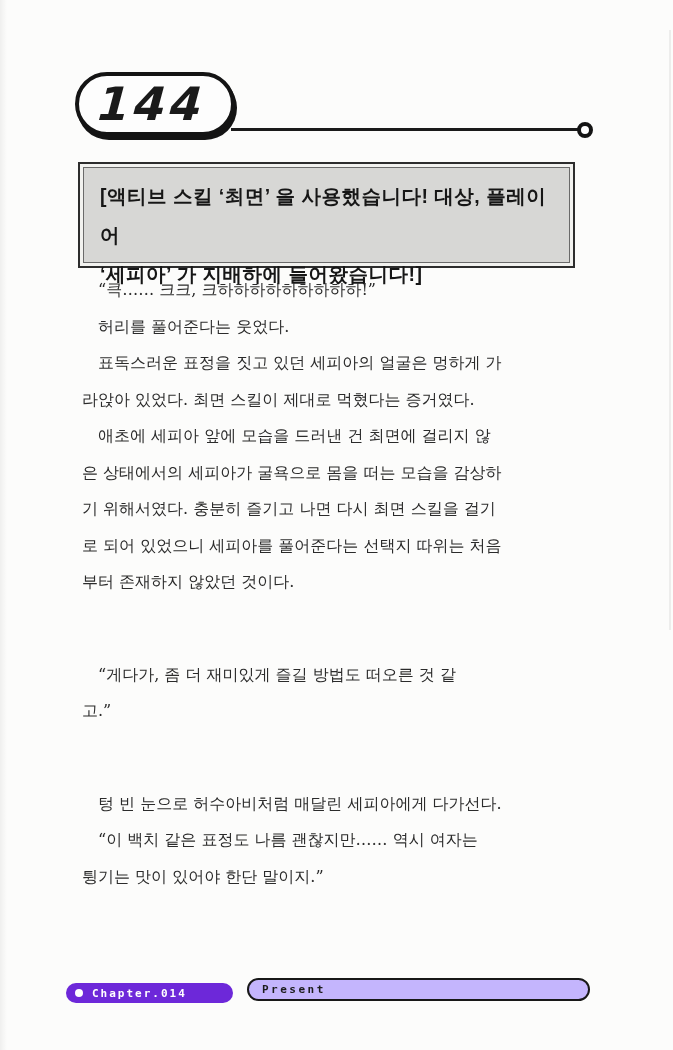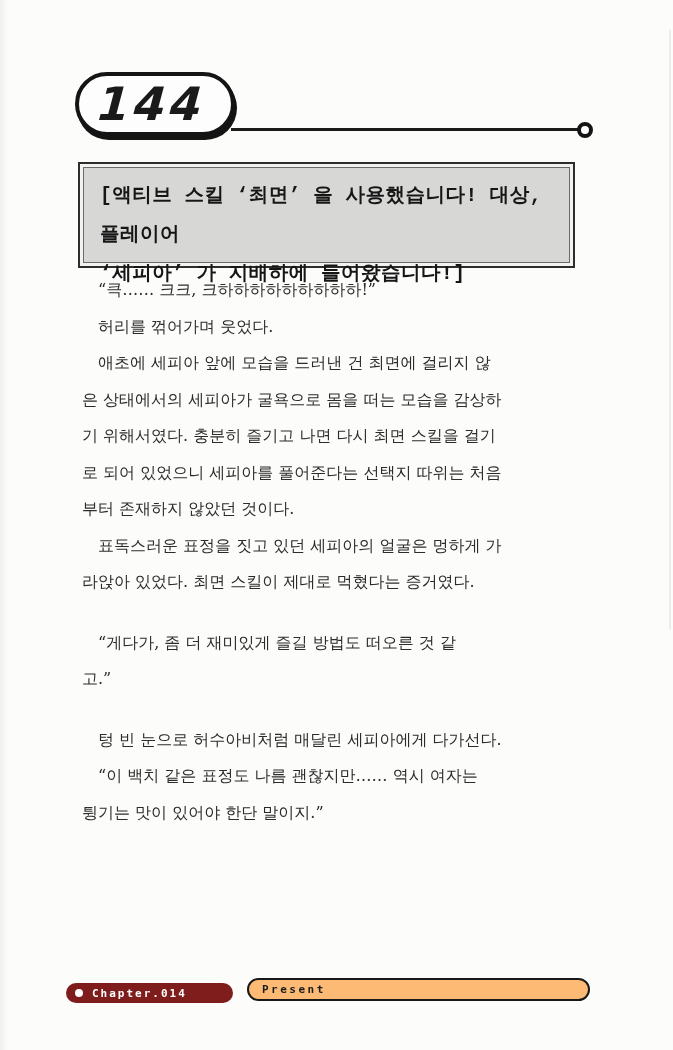--- a/index.html
+++ b/index.html
@@ -74,21 +74,21 @@
     padding: 3px;
   }
   .sysbox-inner {
     box-sizing: border-box;
     width: 100%; height: 100%;
     border: 1px solid #6a6a6a;
     background: #d7d7d5;
     padding: 9px 14px 0 16px;
   }
   .sysbox-text {
-    font-family: Liberation Mono, monospace;
+    font-family: Liberation Sans, sans-serif;
     font-weight: bold;
     font-size: 19.5px;
     line-height: 39px;
     color: #161616;
     white-space: pre-line;
     letter-spacing: 0.5px;
   }
 
   
   .body-text {
@@ -98,29 +98,29 @@
   }
   .body-text p {
     margin: 0;
     font-size: 16px;
     line-height: 36.5px;
     color: #2b2b2b;
     white-space: pre-line;
     text-indent: 1em;
     letter-spacing: 0px;
   }
-  .body-text p.gap { margin-top: 24px; }
+  .body-text p.gap { margin-top: 56px; }
 
   
   .footer-chapter-badge {
     position: absolute;
     left: 66px; top: 983px;
     width: 167px; height: 20px;
     box-sizing: border-box;
-    background: #7f1d1d;
+    background: #6d28d9;
     border-radius: 10px;
     display: flex; align-items: center;
     padding-left: 9px;
   }
   .chapter-bullet {
     width: 8px; height: 8px;
     background: #ffffff;
     border-radius: 50%;
     flex: 0 0 auto;
   }
@@ -131,21 +131,21 @@
     letter-spacing: 2px;
     color: #ffffff;
     margin-left: 9px;
     white-space: nowrap;
   }
   .footer-present-badge {
     position: absolute;
     left: 247px; top: 978px;
     width: 343px; height: 23px;
     box-sizing: border-box;
-    background: #fdba74;
+    background: #c4b5fd;
     border: 2px solid #181818;
     border-radius: 12px;
     display: flex; align-items: center;
     padding-left: 13px;
   }
   .present-label {
     font-family: "DejaVu Sans Mono", "Liberation Mono", monospace;
     font-weight: bold;
     font-size: 11px;
     letter-spacing: 2.5px;
@@ -168,28 +168,28 @@
 
   <div class="sysbox">
     <div class="sysbox-inner">
       <div class="sysbox-text">[액티브 스킬 ‘최면’ 을 사용했습니다! 대상, 플레이어
 ‘세피아’ 가 지배하에 들어왔습니다!]</div>
     </div>
   </div>
 
   <div class="body-text">
     <p>“큭…… 크크, 크하하하하하하하하하!”</p>
-    <p>허리를 꺾어가며 웃었다.</p>
+    <p>허리를 풀어준다는 웃었다.</p>
+    <p>표독스러운 표정을 짓고 있던 세피아의 얼굴은 멍하게 가
+라앉아 있었다. 최면 스킬이 제대로 먹혔다는 증거였다.</p>
     <p>애초에 세피아 앞에 모습을 드러낸 건 최면에 걸리지 않
 은 상태에서의 세피아가 굴욕으로 몸을 떠는 모습을 감상하
 기 위해서였다. 충분히 즐기고 나면 다시 최면 스킬을 걸기
 로 되어 있었으니 세피아를 풀어준다는 선택지 따위는 처음
 부터 존재하지 않았던 것이다.</p>
-    <p>표독스러운 표정을 짓고 있던 세피아의 얼굴은 멍하게 가
-라앉아 있었다. 최면 스킬이 제대로 먹혔다는 증거였다.</p>
     <p class="gap">“게다가, 좀 더 재미있게 즐길 방법도 떠오른 것 같
 고.”</p>
     <p class="gap">텅 빈 눈으로 허수아비처럼 매달린 세피아에게 다가선다.</p>
     <p>“이 백치 같은 표정도 나름 괜찮지만…… 역시 여자는
 튕기는 맛이 있어야 한단 말이지.”</p>
   </div>
 
   <div class="footer-chapter-badge">
     <span class="chapter-bullet"></span>
     <span class="chapter-label">Chapter.014</span>

